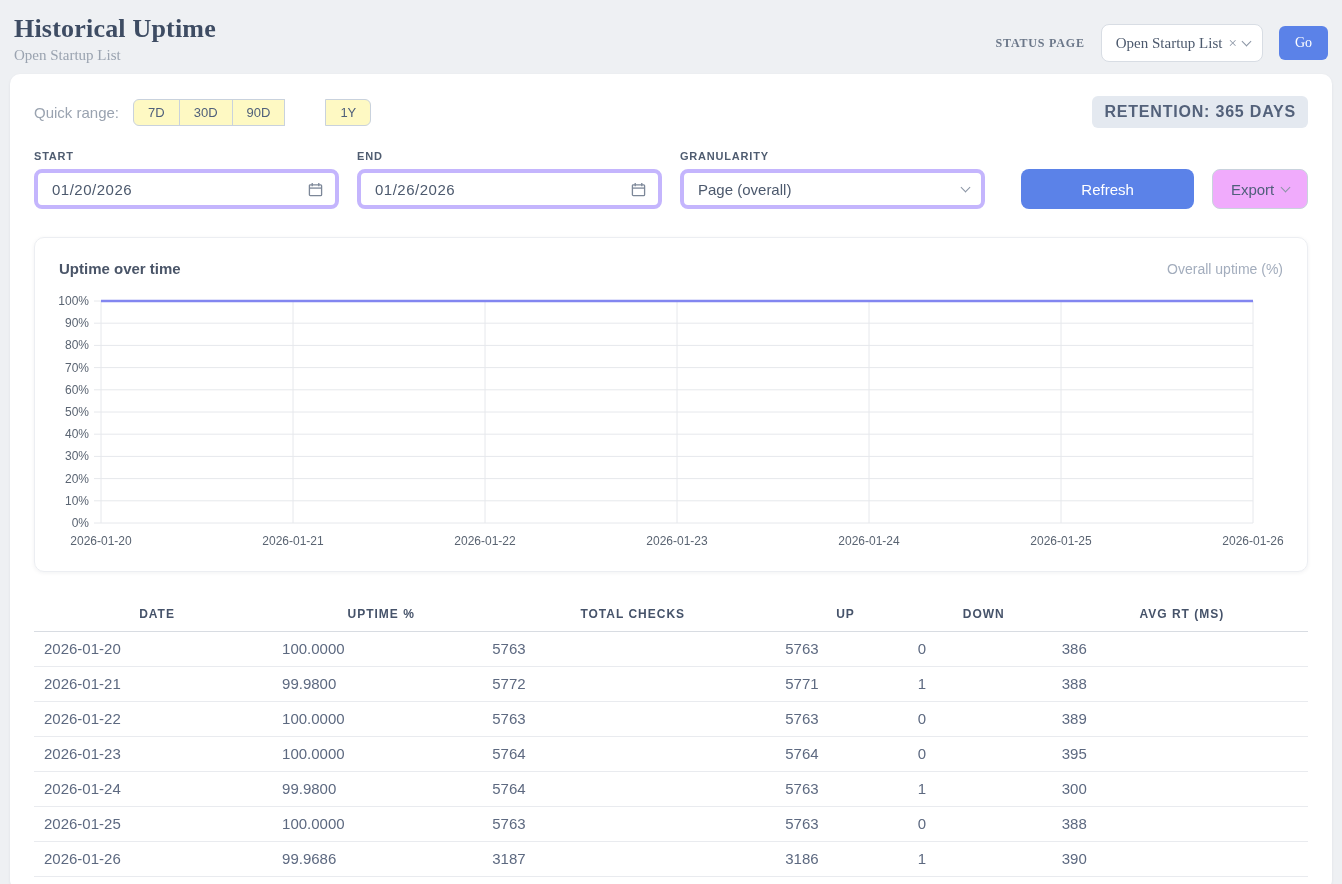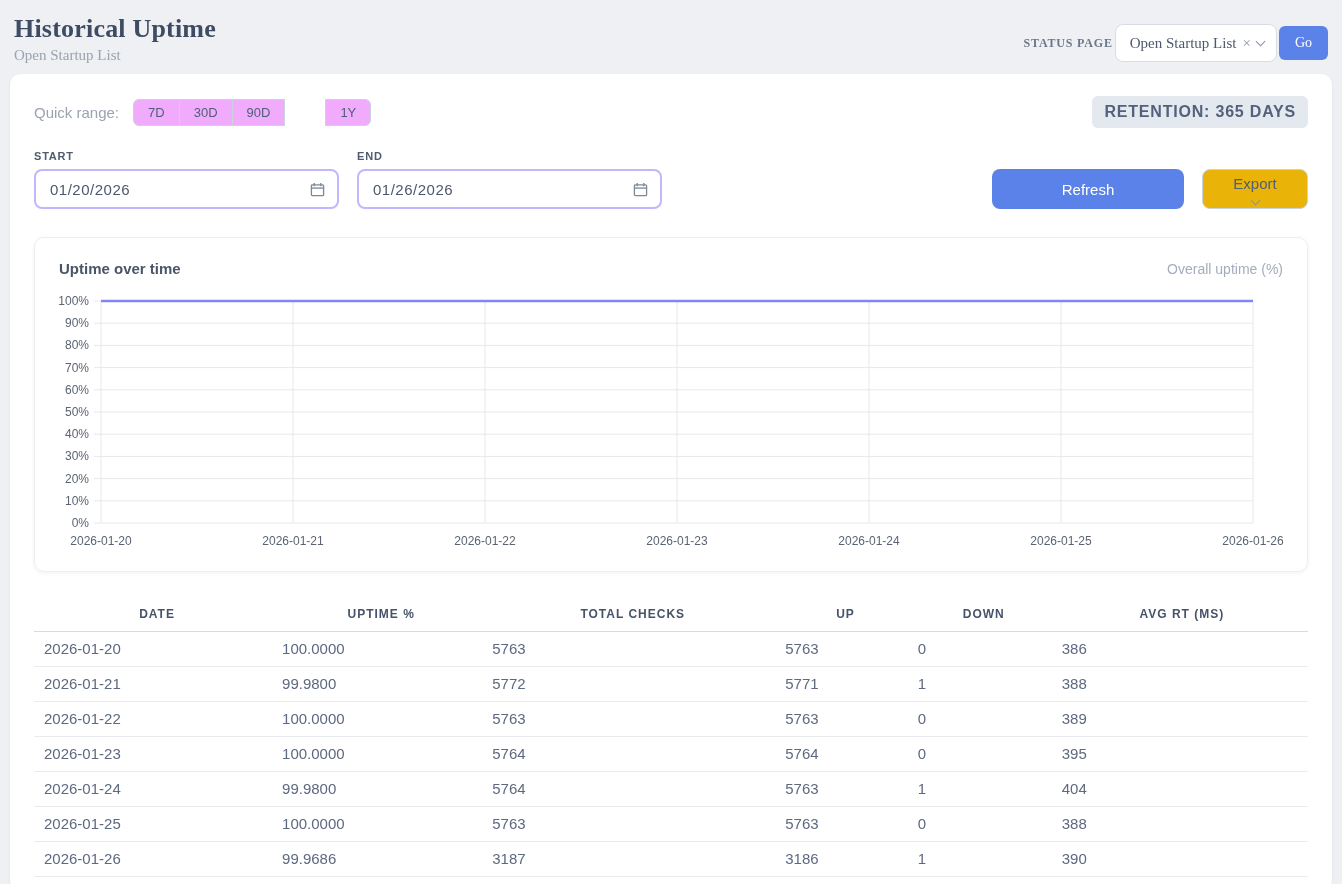--- a/index.html
+++ b/index.html
@@ -9,21 +9,21 @@
     font-family:"Liberation Sans","DejaVu Sans",sans-serif;
     color:#4c596d;
     overflow:hidden;
   }
   .page { padding:10px; }
 
   
   .topbar { display:flex; justify-content:space-between; align-items:center; padding:4px 4px 10px 4px;font-family:Liberation Serif, serif; }
   .page-title { font-size:26px; font-weight:bold; color:#3e4c63; letter-spacing:.2px; }
   .page-subtitle { font-size:15px; color:#9aa3b0; margin-top:3px; }
-  .topbar-right { display:flex; align-items:center; gap:2px; margin-top:8px; }
+  .topbar-right { display:flex; align-items:center; gap:16px; margin-top:8px; }
   .statuspage-label { font-size:12px; color:#6b7789; letter-spacing:.8px; font-weight:bold; }
   .sp-select {
     display:flex; align-items:center; gap:6px;
     background:#fff; border:1px solid #d8dde4; border-radius:8px;
     height:38px; padding:0 12px 0 14px; min-width:160px; cursor:pointer;
   }
   .sp-select .sel-text { font-size:15px; color:#4c596d; }
   .x-glyph { color:#8a94a4; font-size:15px; line-height:1; }
   .chev { width:7px; height:7px; border-right:1.6px solid #8a94a4; border-bottom:1.6px solid #8a94a4;
           transform:rotate(45deg); margin-top:-3px; display:inline-block; }
@@ -37,51 +37,51 @@
   .main-card {
     background:#fff; border-radius:10px; box-shadow:0 1px 3px rgba(20,30,50,.07);
     padding:22px 24px 16px 24px; height:816px;
   }
 
   .row1 { display:flex; align-items:center; justify-content:space-between; margin-bottom:22px; }
   .qr-wrap { display:flex; align-items:center; gap:14px; }
   .qr-label { font-size:15px; color:#9aa3b0; }
   .seg-group { display:flex; }
   .seg-btn {
-    background:#f0abfc; border:1px solid #c9d2dd; color:#4f5f7a;
+    background:#fef9c3; border:1px solid #c9d2dd; color:#4f5f7a;
     font-size:13px; padding:5px 14px; cursor:pointer; margin-left:-1px;
     font-family:inherit;
   }
   .seg-btn:first-child { border-radius:6px 0 0 6px; margin-left:0; }
   .seg-btn:last-child { border-radius:0 6px 6px 0;margin-left:40px; }
   .retention-badge {
     background:#e4e9f0; color:#53617a; font-size:16px; font-weight:bold;
     letter-spacing:.8px; padding:7px 12px; border-radius:6px;
   }
 
   .controls-row { display:flex; align-items:flex-end; gap:18px; margin-bottom:28px; }
   .field { display:flex; flex-direction:column;justify-content:center; }
   .field-label { font-size:11px; color:#4f5c70; letter-spacing:.8px; margin-bottom:7px; font-weight:bold; }
   .text-box {
-    width:305px; height:40px; border:2px solid #c4b5fd; border-radius:8px;
+    width:305px; height:40px; border:4px solid #c4b5fd; border-radius:8px;
     display:flex; align-items:center; padding:0 12px 0 14px; background:#fff;
     font-size:15px; color:#4c596d; justify-content:space-between; cursor:text;
   }
   .date-val { letter-spacing:.5px; }
   .cal-icon { width:15px; height:15px; color:#7c8798; }
   .select-box { cursor:pointer; }
   .spacer { flex:1; }
   .refresh-btn {
     background:#5b82e8; color:#fff; border:none; border-radius:8px;
     width:192px; height:40px; font-size:15px; cursor:pointer; font-family:inherit;
   }
   .export-btn {
-    background:#eab308; border:1px solid #c9d2dd; border-radius:8px; color:#4f5f7a;
+    background:#f0abfc; border:1px solid #c9d2dd; border-radius:8px; color:#4f5f7a;
     width:106px; height:40px; font-size:15px; cursor:pointer; font-family:inherit;
-    display:flex; align-items:center; justify-content:center; gap:8px;flex-direction:column;
+    display:flex; align-items:center; justify-content:center; gap:8px;
   }
 
   
   .chart-card {
     border:1px solid #eceef2; border-radius:10px; box-shadow:0 1px 4px rgba(20,30,50,.06);
     padding:16px 16px 10px 16px; margin-bottom:26px;
   }
   .chart-head { display:flex; justify-content:space-between; align-items:center; padding:6px 8px 14px 8px; }
   .chart-title { font-size:15px; font-weight:bold; color:#4a5568; }
   .chart-legend { font-size:14px; color:#a3adbd; }
@@ -157,20 +157,27 @@
           <span class="date-val">01/26/2026</span>
           <svg class="cal-icon" viewBox="0 0 16 16" fill="none" stroke="currentColor" stroke-width="1.4">
             <rect x="1.5" y="3" width="13" height="11.5" rx="1"></rect>
             <line x1="4.5" y1="1" x2="4.5" y2="4.5"></line>
             <line x1="11.5" y1="1" x2="11.5" y2="4.5"></line>
             <line x1="1.5" y1="6.5" x2="14.5" y2="6.5"></line>
           </svg>
         </div>
       </div>
 
+      <div class="field">
+        <span class="field-label">GRANULARITY</span>
+        <div class="text-box select-box">
+          <span>Page (overall)</span>
+          <span class="chev"></span>
+        </div>
+      </div>
 
       <div class="spacer"></div>
 
       <button class="refresh-btn">Refresh</button>
       <button class="export-btn">
         <span>Export</span>
         <span class="chev"></span>
       </button>
     </div>
 
@@ -263,21 +270,21 @@
             <td class="col-up">5764</td>
             <td class="col-down">0</td>
             <td class="col-rt">395</td>
           </tr>
           <tr>
             <td class="col-date">2026-01-24</td>
             <td class="col-uptime">99.9800</td>
             <td class="col-checks">5764</td>
             <td class="col-up">5763</td>
             <td class="col-down">1</td>
-            <td class="col-rt">404</td>
+            <td class="col-rt">300</td>
           </tr>
           <tr>
             <td class="col-date">2026-01-25</td>
             <td class="col-uptime">100.0000</td>
             <td class="col-checks">5763</td>
             <td class="col-up">5763</td>
             <td class="col-down">0</td>
             <td class="col-rt">388</td>
           </tr>
           <tr>

